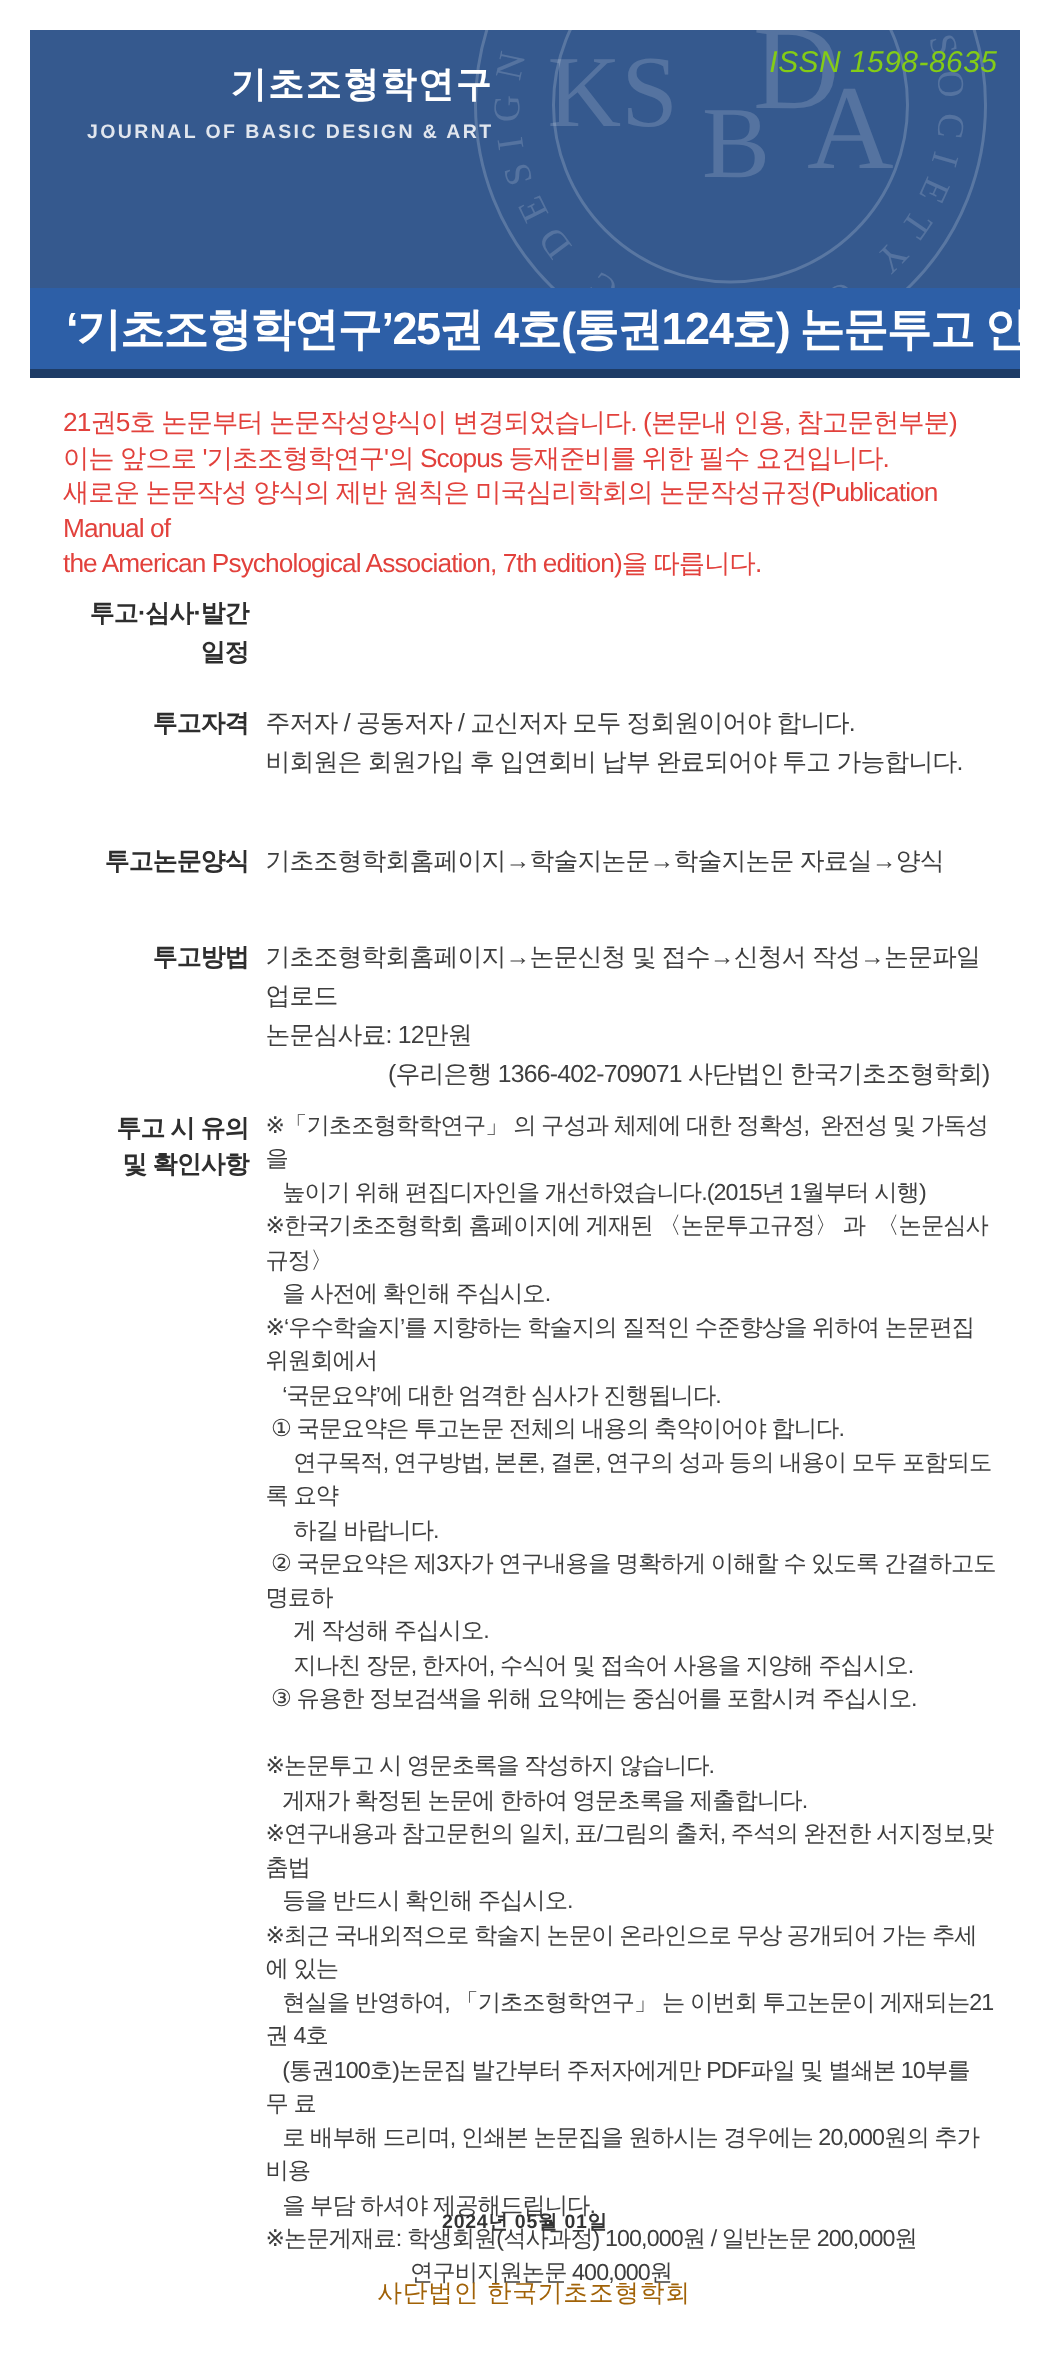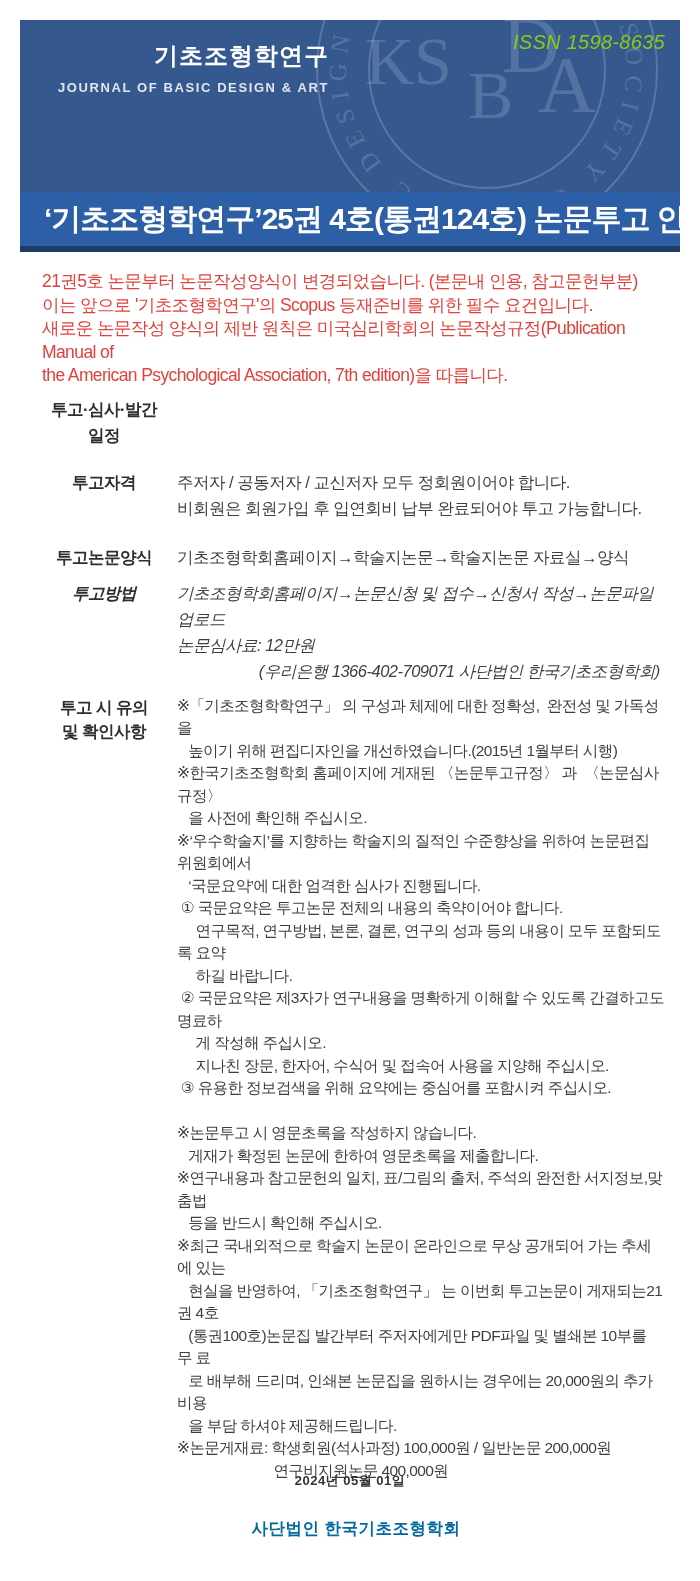--- a/index.html
+++ b/index.html
@@ -48,40 +48,40 @@
   .intro-black {
     margin:0; white-space:pre-wrap;
     font-size:17.5px; line-height:23.5px; letter-spacing:-0.6px; color:#3A3A3A;
   }
   .intro-red {
     margin:8px 0 0 0; white-space:pre-wrap;
     font-size:17.5px; line-height:23.5px; letter-spacing:-0.6px; color:#E2413C;
   }
   .row { display:flex; align-items:flex-start; }
   .row-label {
-    width:124px; flex-shrink:0; text-align:center; white-space:pre-wrap;
+    width:124px; flex-shrink:0; text-align:right; white-space:pre-wrap;
     font-weight:bold; color:#2E2E2E; font-size:16.5px; line-height:26px;
     letter-spacing:-0.5px;
   }
   .row-content {
     margin-left:11px; white-space:pre-wrap;
     color:#3E3E3E; font-size:16.5px; line-height:26px; letter-spacing:-0.5px;
   }
   .row-schedule   { margin-top:8px;  }
   .row-eligibility{ margin-top:21px; }
-  .row-format     { margin-top:23px; }
-  .row-method     { margin-top:10px;font-style:italic; }
+  .row-format     { margin-top:40px; }
+  .row-method     { margin-top:38px; }
   .row-notes      { margin-top:11px; }
   .row-notes .row-label   { line-height:24px; }
   .row-notes .row-content { font-size:15.5px; line-height:22.5px; letter-spacing:-0.6px; }
 
   
   footer { position:absolute; top:1472px; left:0; width:700px; text-align:center; }
   .footer-date { font-size:13px; font-weight:bold; color:#333333; letter-spacing:0.5px; }
-  .footer-org  { margin-top:28px; font-size:16.5px; font-weight:bold; color:#0369a1; letter-spacing:0.5px;padding-left:12px; }
+  .footer-org  { margin-top:28px; font-size:16.5px; font-weight:normal; color:#a16207; letter-spacing:0.5px;padding-left:12px; }
 </style>
 </head>
 <body>
 
 <div class="page">
 
   <header class="header">
 
     <svg class="seal-svg" width="660" height="232" viewBox="0 0 660 232" aria-hidden="true">
       <g fill="none" stroke="rgba(255,255,255,0.18)" stroke-width="2">

